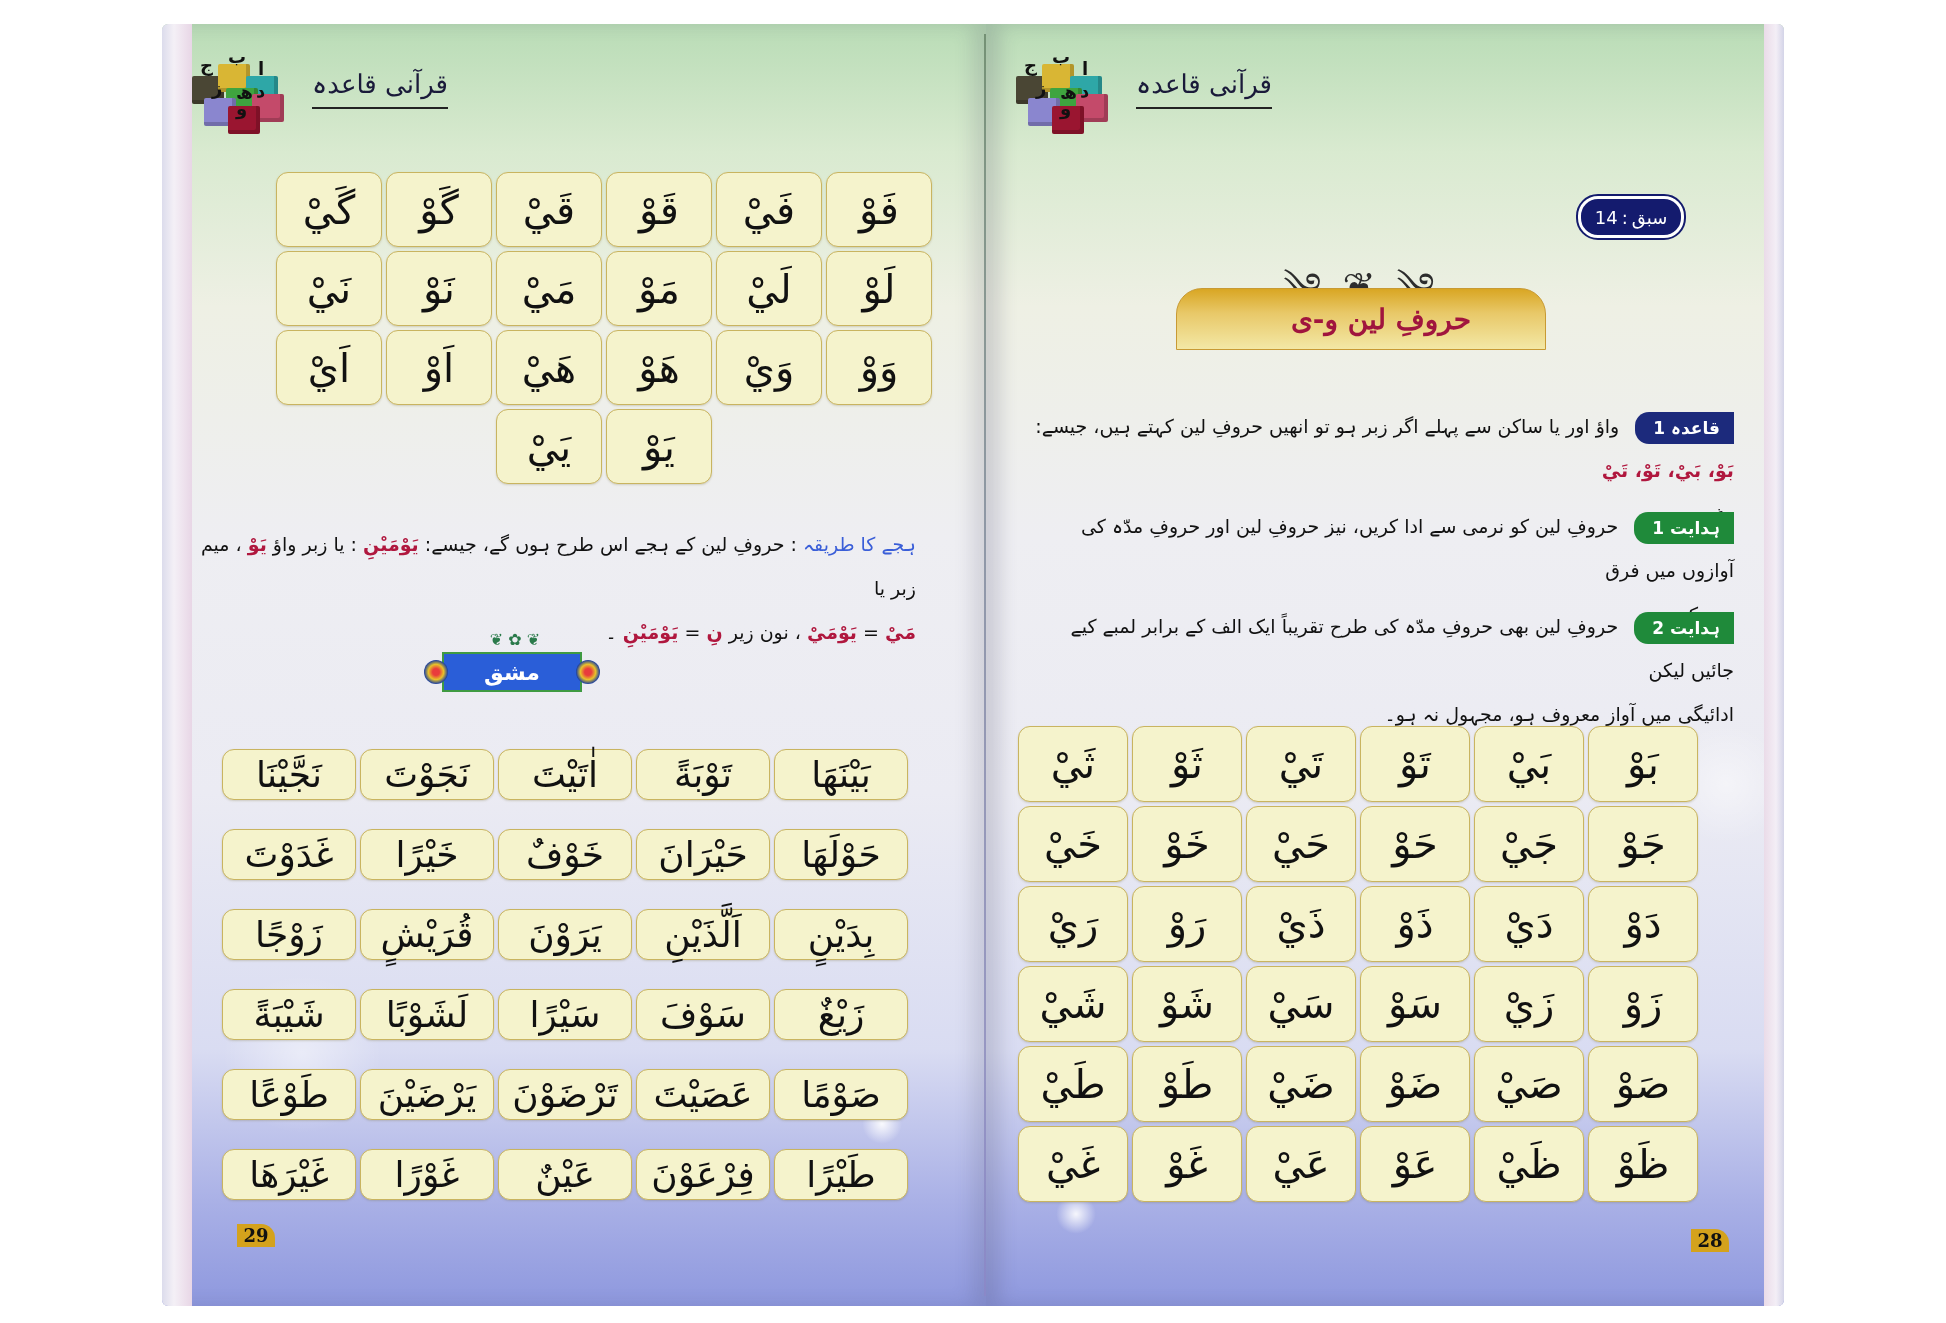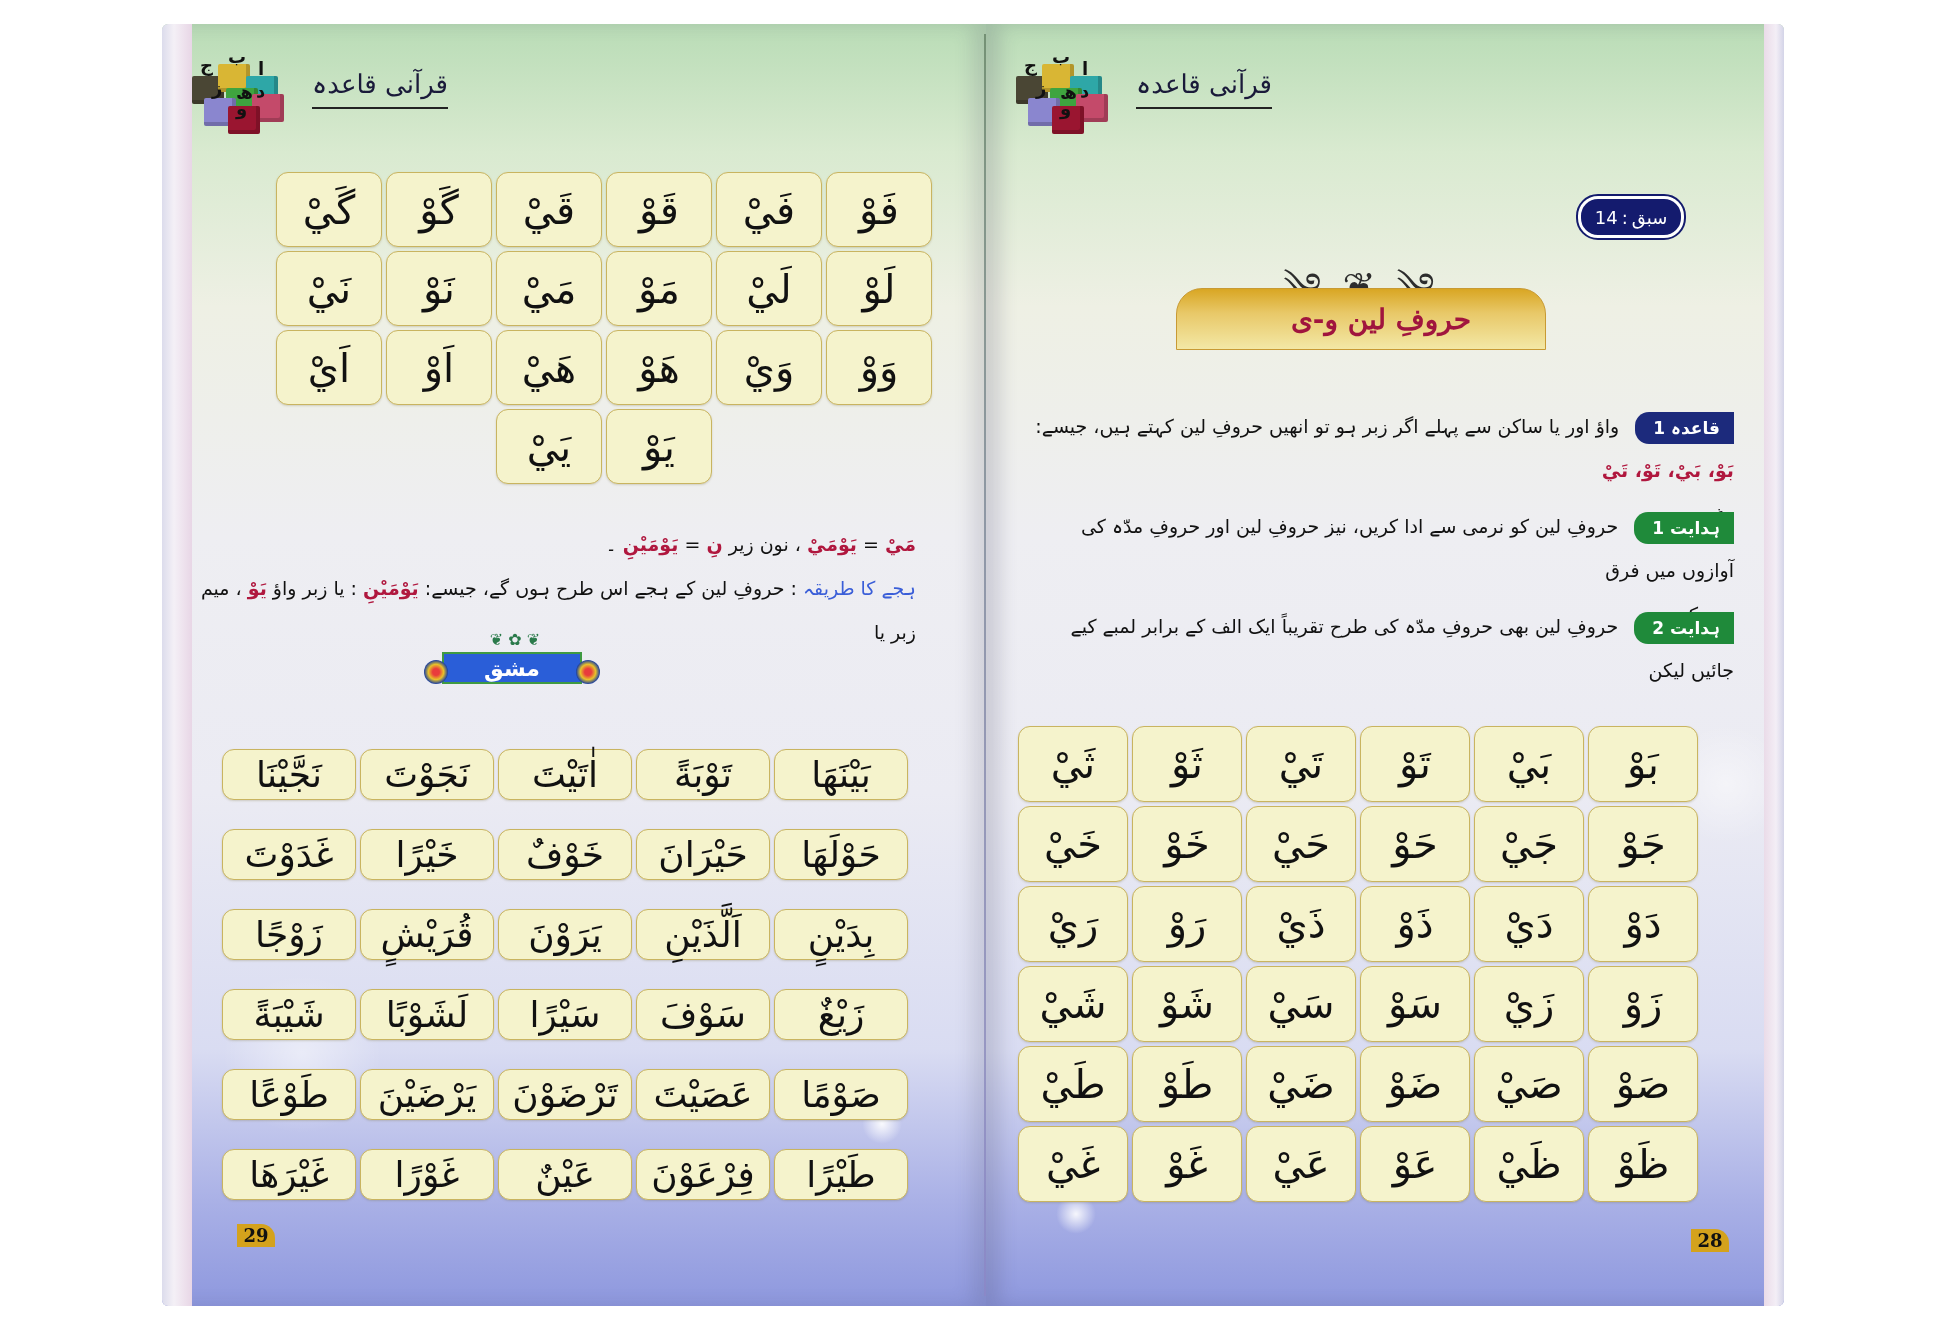--- a/index.html
+++ b/index.html
@@ -72,21 +72,21 @@
   .banner-ornament { position: absolute; font-size: 40px; color: #2d2d2d; text-align: center; letter-spacing: 4px; }
   .banner {
     position: absolute; left: 190px; top: 264px; width: 370px; height: 62px;
     background: linear-gradient(180deg, #d9a623 0%, #e8c868 40%, #f3e8a6 100%);
     border: 1.5px solid #c89a34; border-radius: 26px 26px 0 0;
     display: flex; align-items: center; justify-content: center;
     font-family: "DejaVu Serif", serif; font-size: 28px; color: #a0153e; font-weight: bold; direction: rtl; padding-left: 40px;
   }
 
   .mashq {
-    position: absolute; left: 280px; top: 628px; width: 140px; height: 32px;
+    position: absolute; left: 280px; top: 628px; width: 140px; height: 40px;
     background: #2a5ed8; border: 2px solid #3f9a42; color: #fff;
     display: flex; align-items: center; justify-content: center;
     font-size: 22px; font-weight: bold; direction: rtl;
   }
   .mashq::before, .mashq::after {
     content: ""; position: absolute; top: 6px; width: 24px; height: 24px; border-radius: 50%;
     background: radial-gradient(circle, #e93c3c 20%, #e8c22a 45%, #1b3fa0 70%);
   }
   .mashq::before { left: -20px; } .mashq::after { right: -20px; }
   .mashq-ornament { position: absolute; left: 318px; top: 606px; width: 70px; text-align: center; color: #2a7a4a; font-size: 16px; }
@@ -152,36 +152,36 @@
         <div class="tile empty"></div>
         <div class="tile empty"></div>
         <div class="tile">يَوْ</div>
         <div class="tile">يَيْ</div>
         <div class="tile empty"></div>
         <div class="tile empty"></div>
       </div>
 
     <div class="rtl-text" style="right:70px;top:498px;width:720px;">
       <div>
+        <span class="blue">ہجے کا طریقہ</span>
+        <span>: حروفِ لین کے ہجے اس طرح ہوں گے، جیسے:</span>
+        <span class="red">يَوْمَيْنِ</span>
+        <span>: یا زبر واؤ</span>
+        <span class="red">يَوْ</span>
+        <span>، میم زبر یا</span>
+      </div>
+      <div>
         <span class="red">مَيْ</span>
         <span>=</span>
         <span class="red">يَوْمَيْ</span>
         <span>، نون زیر</span>
         <span class="red">نِ</span>
         <span>=</span>
         <span class="red">يَوْمَيْنِ</span>
         <span>۔</span>
-      </div>
-      <div>
-        <span class="blue">ہجے کا طریقہ</span>
-        <span>: حروفِ لین کے ہجے اس طرح ہوں گے، جیسے:</span>
-        <span class="red">يَوْمَيْنِ</span>
-        <span>: یا زبر واؤ</span>
-        <span class="red">يَوْ</span>
-        <span>، میم زبر یا</span>
       </div>
     </div>
 
     <div class="mashq-ornament">❦ ✿ ❦</div>
     <div class="mashq">مشق</div>
 
     <div class="grid" id="left-practice-grid" style="left:60px;top:700px;grid-template-columns:repeat(5,134px);grid-auto-rows:76px;">
         <div class="tile word">بَيْنَهَا</div>
         <div class="tile word">تَوْبَةً</div>
         <div class="tile word">اٰتَيْتَ</div>
@@ -269,20 +269,21 @@
         <span>حروفِ لین کو نرمی سے ادا کریں، نیز حروفِ لین اور حروفِ مدّہ کی آوازوں میں فرق</span>
       </div>
       <div>بھی کریں۔</div>
     </div>
 
     <div class="rtl-text" style="right:50px;top:580px;width:700px;">
       <div>
         <span class="badge badge-green">ہدایت 2</span>
         <span>حروفِ لین بھی حروفِ مدّہ کی طرح تقریباً ایک الف کے برابر لمبے کیے جائیں لیکن</span>
       </div>
+      <div>ادائیگی میں آواز معروف ہو، مجہول نہ ہو۔</div>
     </div>
 
     <div class="grid" id="right-grid" style="left:32px;top:702px;grid-template-columns:repeat(6,110px);grid-auto-rows:76px;">
         <div class="tile">بَوْ</div>
         <div class="tile">بَيْ</div>
         <div class="tile">تَوْ</div>
         <div class="tile">تَيْ</div>
         <div class="tile">ثَوْ</div>
         <div class="tile">ثَيْ</div>
         <div class="tile">جَوْ</div>

